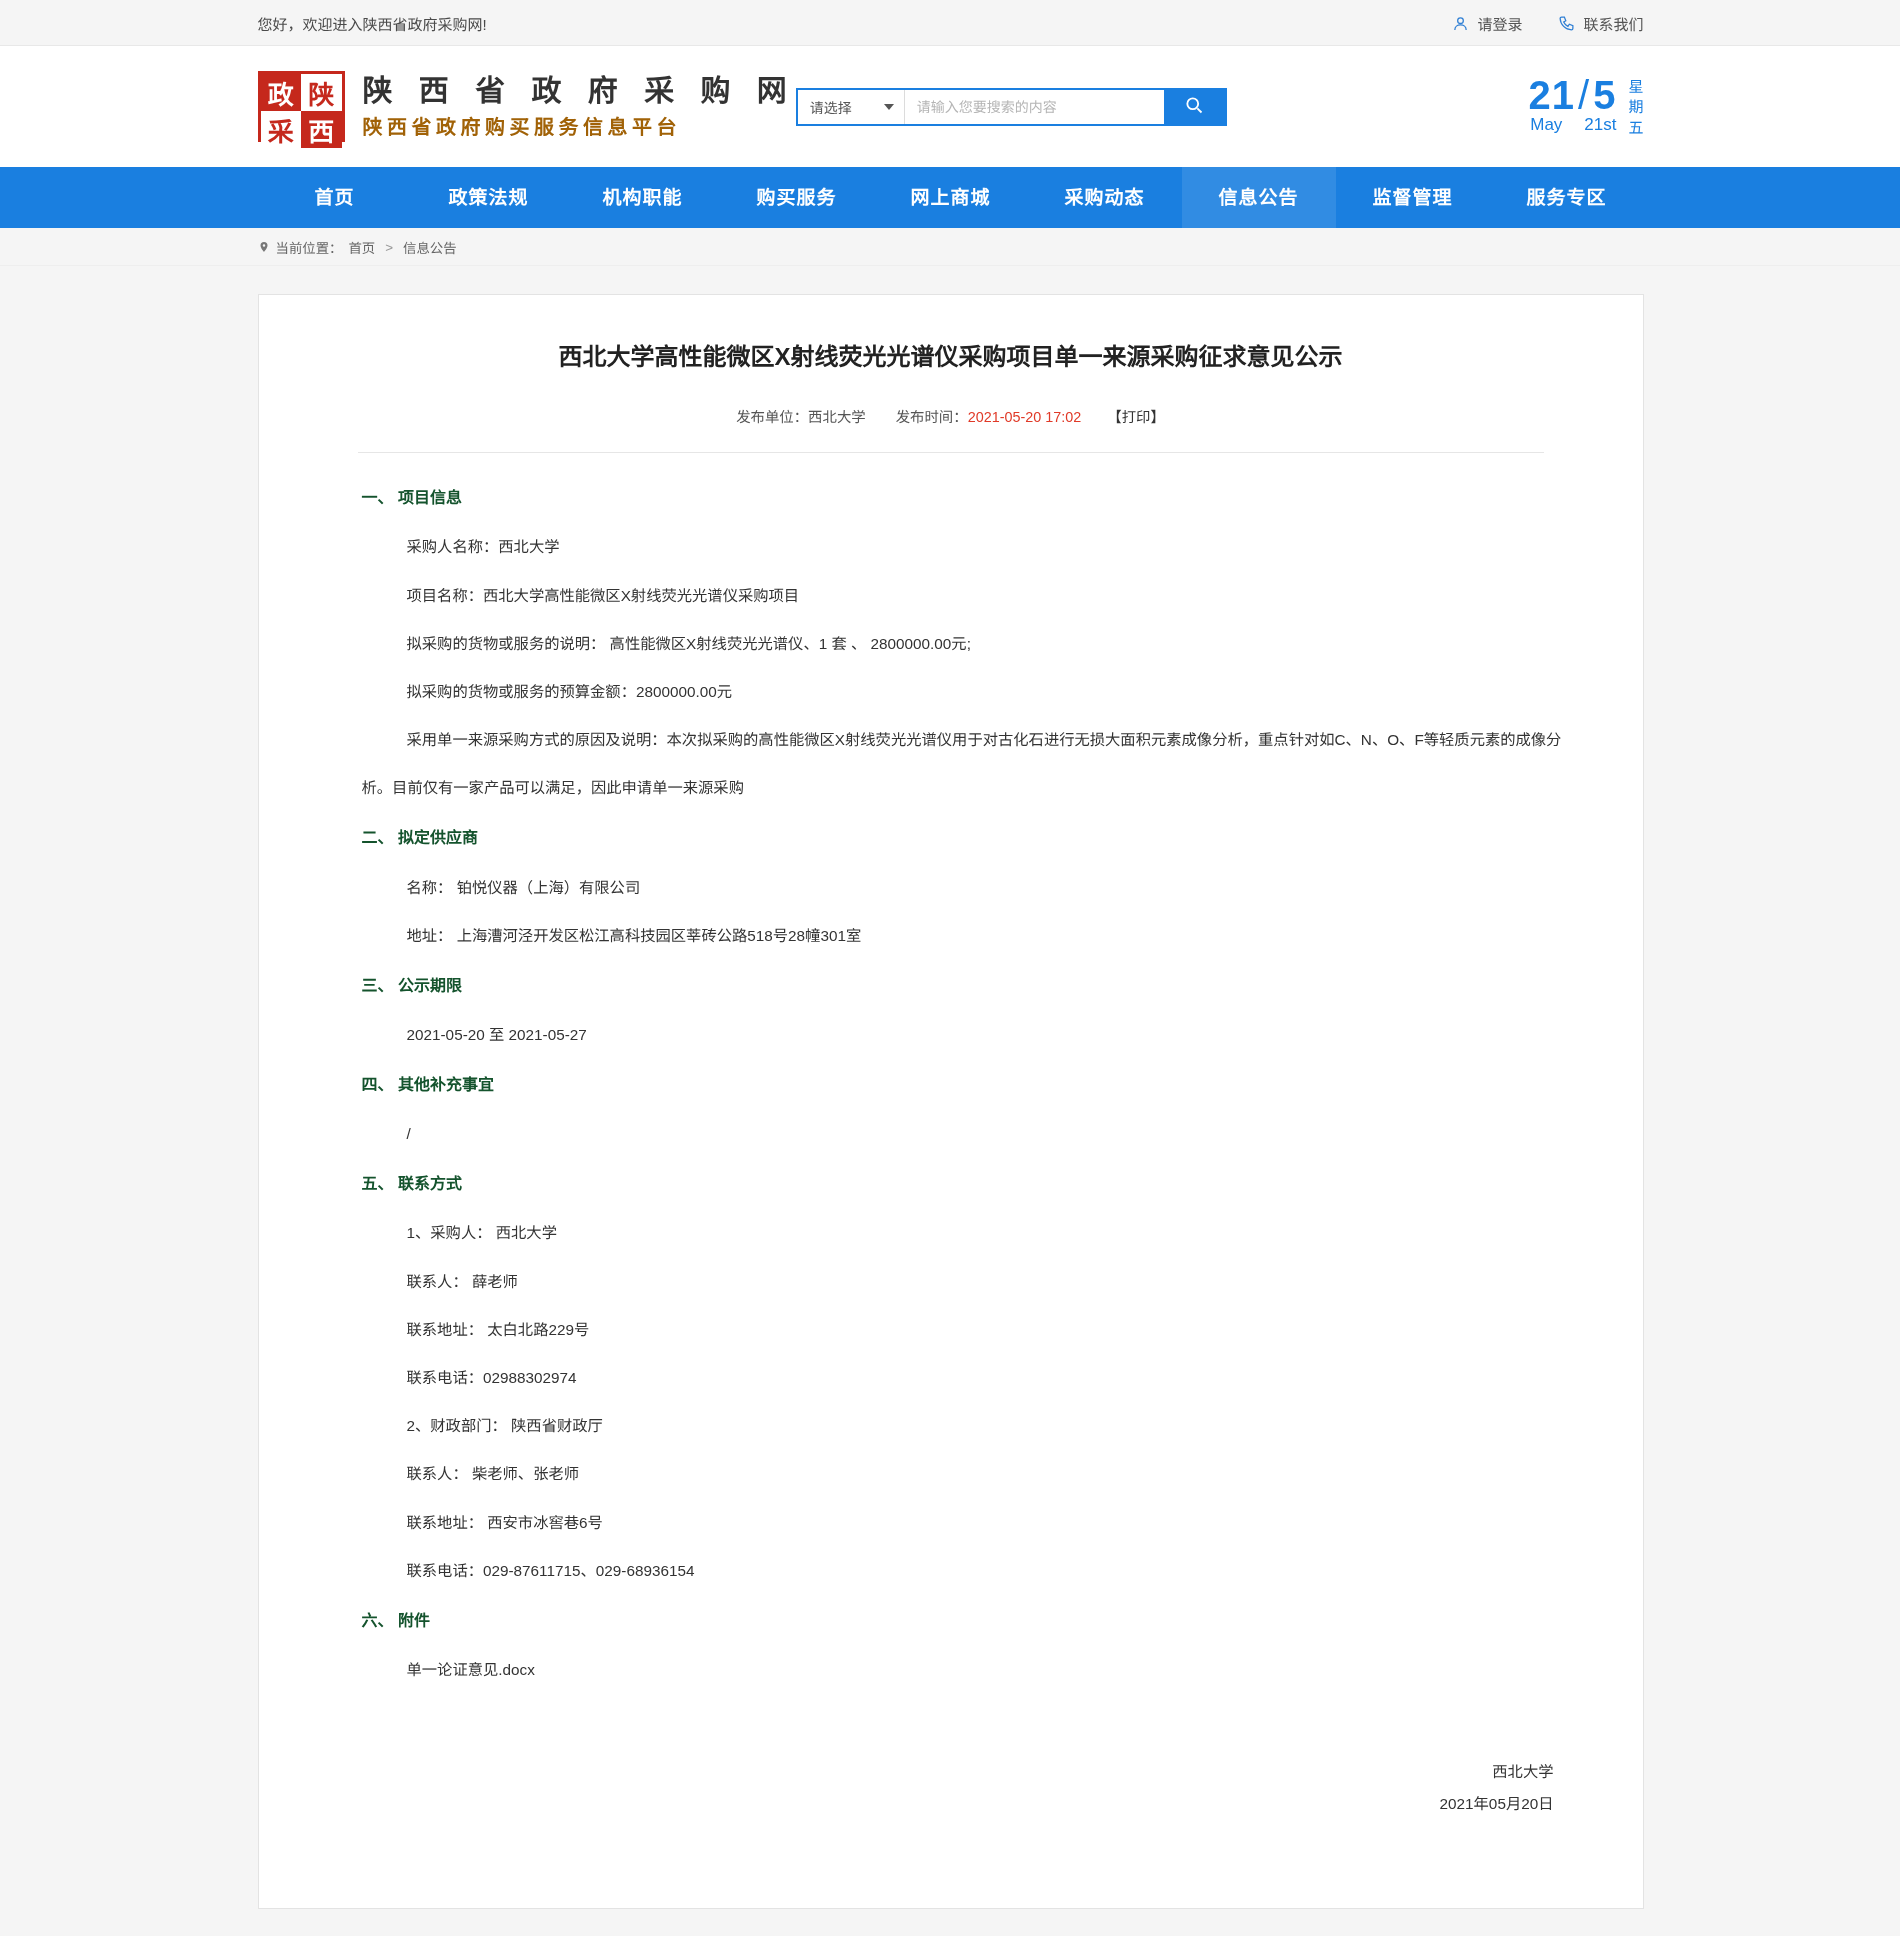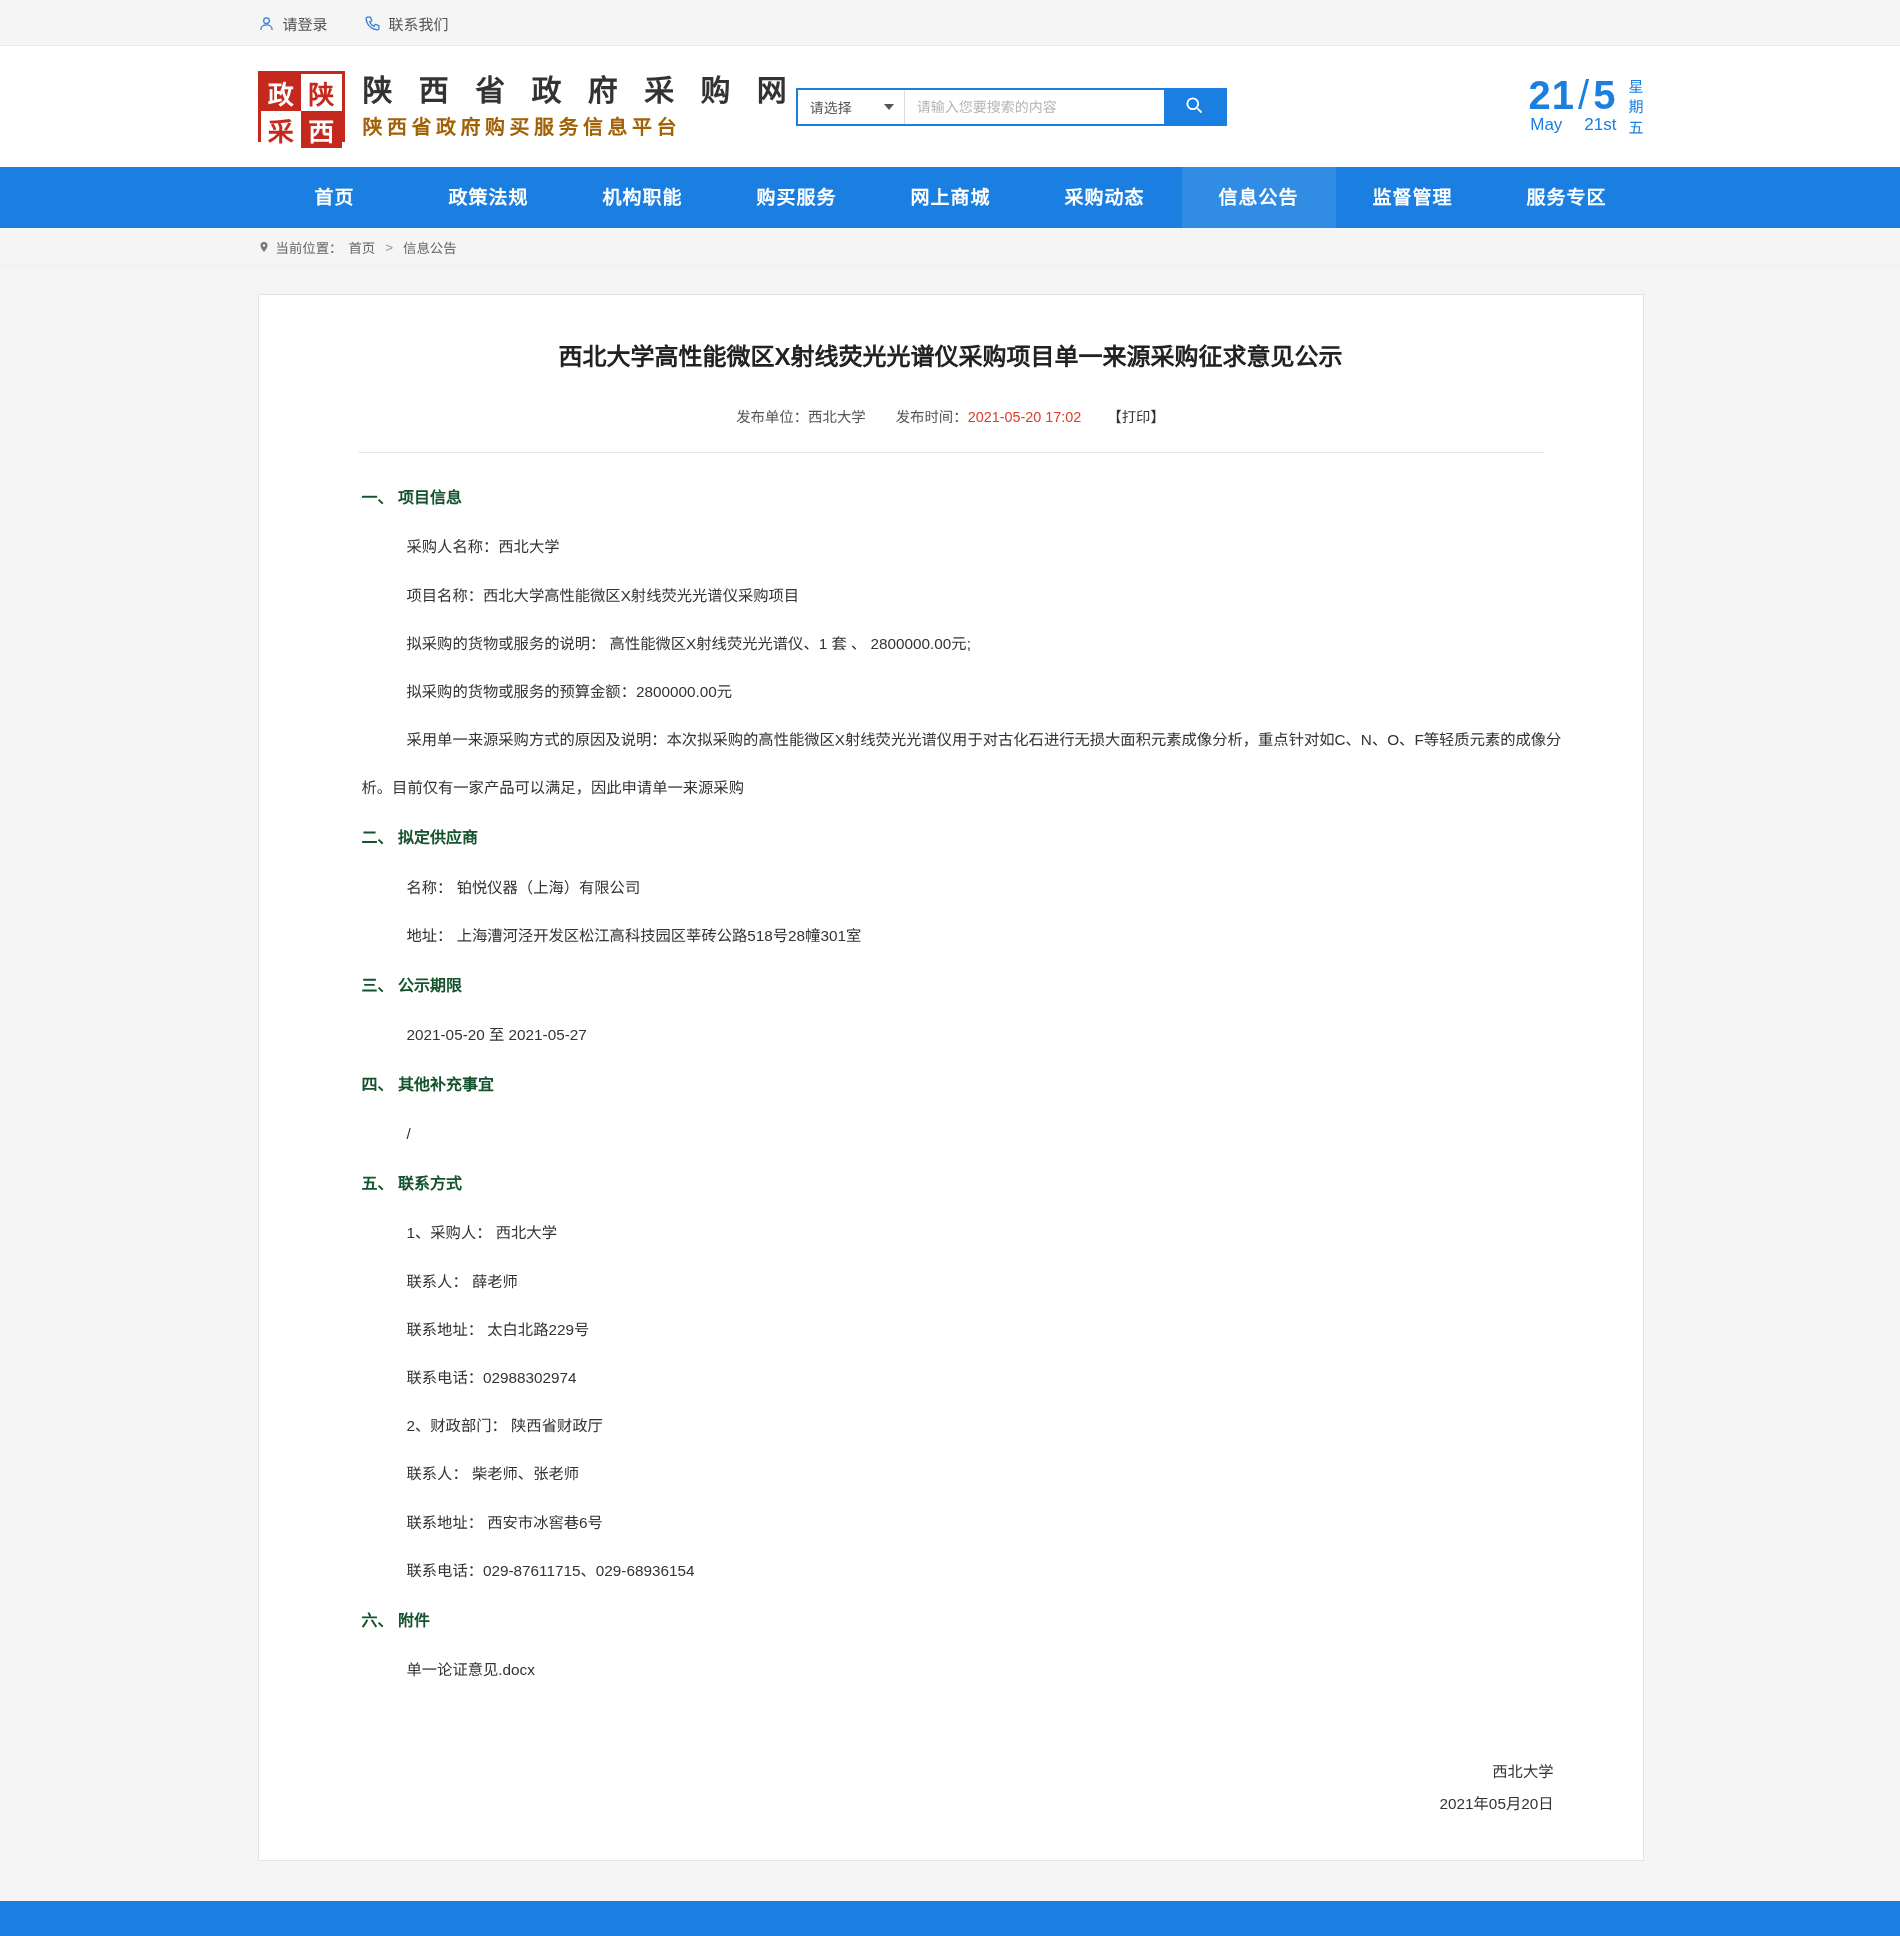--- a/index.html
+++ b/index.html
@@ -80,21 +80,21 @@
   .crumb { background: #f5f5f5; height: 38px; border-bottom: 1px solid #eee; }
   .crumb .wrap { height: 38px; display: flex; align-items: center; font-size: 13.4px; color: #666; gap: 6px; }
   .crumb .pin { color: #777; display: inline-flex; }
   .crumb a { color: #666; text-decoration: none; cursor: pointer; }
   .crumb .sep { color: #999; margin: 0 4px; }
 
   
   .main { background: #f5f5f5; padding: 28px 0 40px; }
   .article {
     width: 1386px; margin: 0 auto; background: #fff; border: 1px solid #e3e3e3;
-    padding: 44px 59px 40px;
+    padding: 44px 59px 88px;
   }
   .art-title {
     text-align: center; font-size: 24px; font-weight: bold; color: #222;
     line-height: 1.5; margin: 0 0 30px;
   }
   .art-meta { text-align: center; font-size: 14.4px; color: #555; margin-bottom: 26px; }
   .art-meta .gap { display: inline-block; width: 22px; }
   .art-meta .time-val { color: #e03a28; }
   .art-meta .print { color: #333; cursor: pointer; margin-left: 22px; }
   .art-divider { border-top: 1px solid #e6e6e6; margin: 0 40px 28px; }
@@ -106,20 +106,21 @@
   .sign { text-align: right; margin-top: 69px; font-size: 15.3px; line-height: 2.1; color: #333; padding-right: 30px; }
 
   
   .footer { background: #1a7fe0; color: #fff; padding: 26px 0 30px; }
 </style>
 </head>
 <body>
 
 <div class="topbar">
   <div class="wrap">
+    <div class="topbar-welcome">您好，欢迎进入陕西省政府采购网!</div>
     <div class="topbar-right">
       <div class="topbar-link">
         <span>
           <svg width="17" height="17" viewBox="0 0 24 24" fill="none" stroke="#2f7fd4" stroke-width="1.8">
             <circle cx="12" cy="8" r="4"></circle>
               <path d="M4 21c0-4.4 3.6-7 8-7s8 2.6 8 7"></path>
           </svg>
         </span>
         <span>请登录</span>
       </div>

